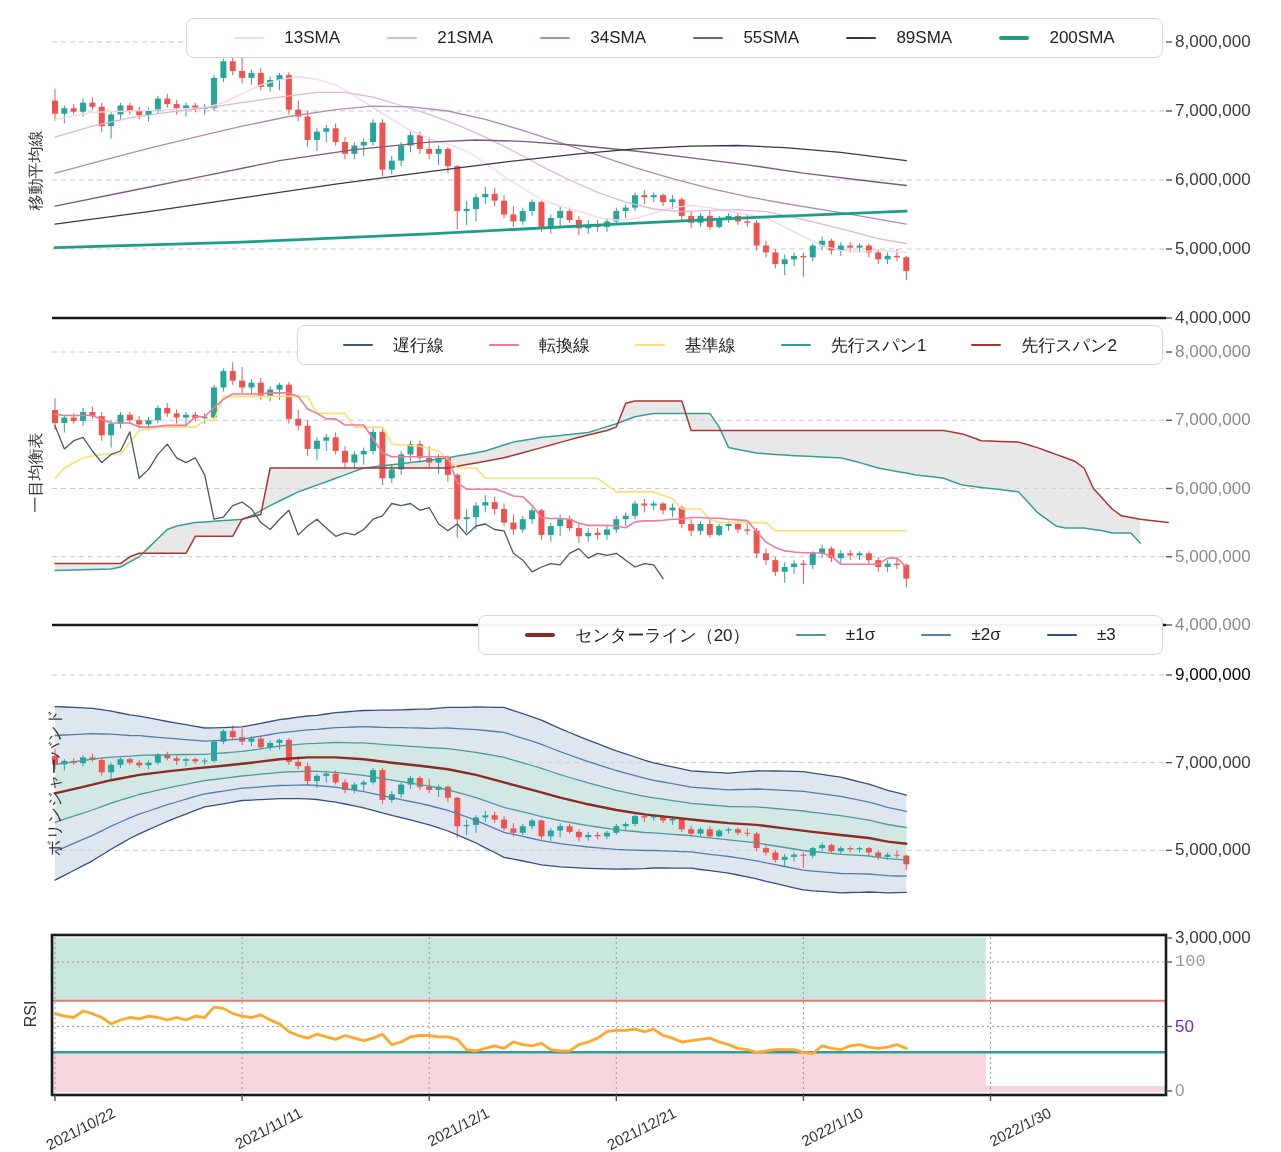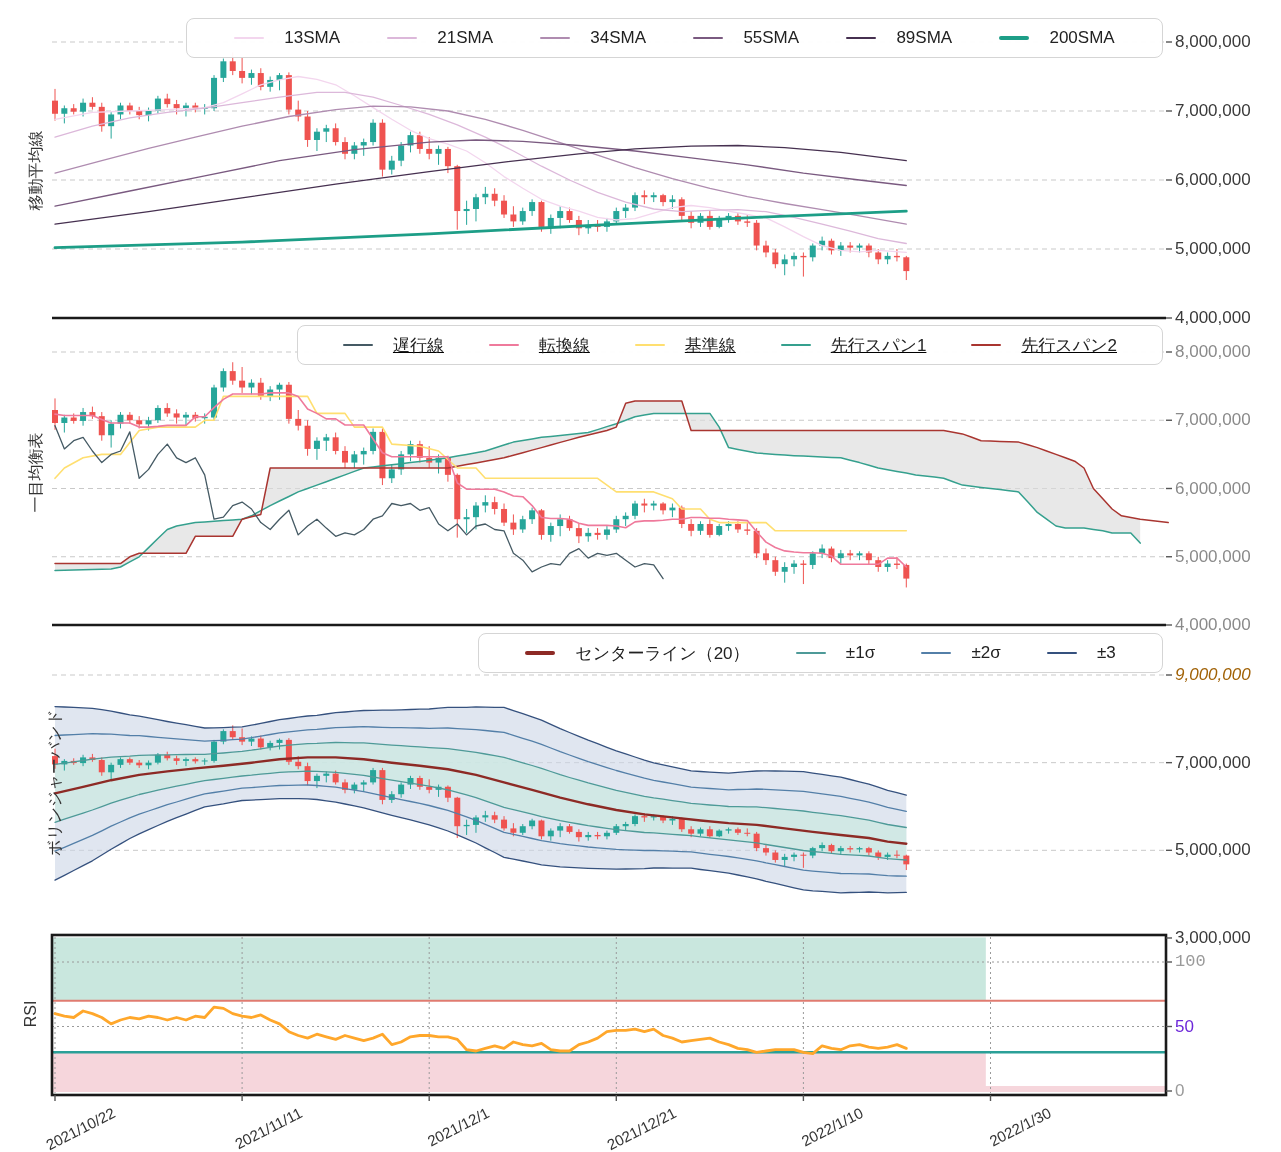--- a/index.html
+++ b/index.html
@@ -673,21 +673,21 @@
       </div>
       <div class="legend-item">
         <span class="legend-swatch" style="height: 2px; background: rgb(70, 48, 80);"></span>
         <span class="legend-label">89SMA</span>
       </div>
       <div class="legend-item">
         <span class="legend-swatch" style="height: 4px; background: rgb(29, 158, 135);"></span>
         <span class="legend-label">200SMA</span>
       </div>
     </div>
-  <div id="legend2" class="legend" style="left:297px;top:325px;width:866px;height:40px;text-decoration:underline;">
+  <div id="legend2" class="legend" style="left:297px;top:325px;width:866px;height:40px;">
       <div class="legend-item">
         <span class="legend-swatch" style="height: 2px; background: rgb(69, 90, 100);"></span>
         <span class="legend-label">遅行線</span>
       </div>
       <div class="legend-item">
         <span class="legend-swatch" style="height: 2px; background: rgb(239, 122, 156);"></span>
         <span class="legend-label">転換線</span>
       </div>
       <div class="legend-item">
         <span class="legend-swatch" style="height: 2px; background: rgb(255, 223, 112);"></span>
@@ -695,21 +695,21 @@
       </div>
       <div class="legend-item">
         <span class="legend-swatch" style="height: 2px; background: rgb(53, 160, 142);"></span>
         <span class="legend-label">先行スパン1</span>
       </div>
       <div class="legend-item">
         <span class="legend-swatch" style="height: 2px; background: rgb(169, 53, 48);"></span>
         <span class="legend-label">先行スパン2</span>
       </div>
     </div>
-  <div id="legend3" class="legend" style="left:478px;top:633px;width:685px;height:40px;">
+  <div id="legend3" class="legend" style="left:478px;top:615px;width:685px;height:40px;">
       <div class="legend-item">
         <span class="legend-swatch" style="height: 4px; background: rgb(141, 42, 37);"></span>
         <span class="legend-label">センターライン（20）</span>
       </div>
       <div class="legend-item">
         <span class="legend-swatch" style="height: 2px; background: rgb(78, 154, 152);"></span>
         <span class="legend-label">±1σ</span>
       </div>
       <div class="legend-item">
         <span class="legend-swatch" style="height: 2px; background: rgb(83, 127, 168);"></span>
@@ -725,21 +725,21 @@
       <div class="ytick" style="left: 1175px; top: 32px; color: rgb(58, 58, 58);">8,000,000</div>
       <div class="ytick" style="left: 1175px; top: 101px; color: rgb(58, 58, 58);">7,000,000</div>
       <div class="ytick" style="left: 1175px; top: 170px; color: rgb(58, 58, 58);">6,000,000</div>
       <div class="ytick" style="left: 1175px; top: 239px; color: rgb(58, 58, 58);">5,000,000</div>
       <div class="ytick" style="left: 1175px; top: 308px; color: rgb(58, 58, 58);">4,000,000</div>
       <div class="ytick" style="left: 1175px; top: 342px; color: rgb(138, 138, 138);">8,000,000</div>
       <div class="ytick" style="left: 1175px; top: 410.25px; color: rgb(138, 138, 138);">7,000,000</div>
       <div class="ytick" style="left: 1175px; top: 478.5px; color: rgb(138, 138, 138);">6,000,000</div>
       <div class="ytick" style="left: 1175px; top: 546.75px; color: rgb(138, 138, 138);">5,000,000</div>
       <div class="ytick" style="left: 1175px; top: 615px; color: rgb(138, 138, 138);">4,000,000</div>
-      <div class="ytick" style="left: 1175px; top: 665px; color: #a16207; font-style: italic;">9,000,000</div>
+      <div class="ytick" style="left: 1175px; top: 665px; color: #000000;">9,000,000</div>
       <div class="ytick" style="left: 1175px; top: 752.66px; color: rgb(58, 58, 58);">7,000,000</div>
       <div class="ytick" style="left: 1175px; top: 840.32px; color: rgb(58, 58, 58);">5,000,000</div>
       <div class="ytick" style="left: 1175px; top: 927.98px; color: rgb(58, 58, 58);">3,000,000</div>
       <div class="ytick" style="left: 1175px; top: 952px; color: rgb(154, 154, 154); font-family: Liberation Mono, monospace;">100</div>
       <div class="ytick" style="left: 1175px; top: 1016.5px; color: #6d28d9;">50</div>
       <div class="ytick" style="left: 1175px; top: 1081px; color: rgb(154, 154, 154);">0</div>
     </div>
   <div id="xlabels">
       <div class="xtick" style="left: -5px; top: 1104px; width: 115px;">2021/10/22</div>
       <div class="xtick" style="left: 182.1px; top: 1104px; width: 115px;">2021/11/11</div>

